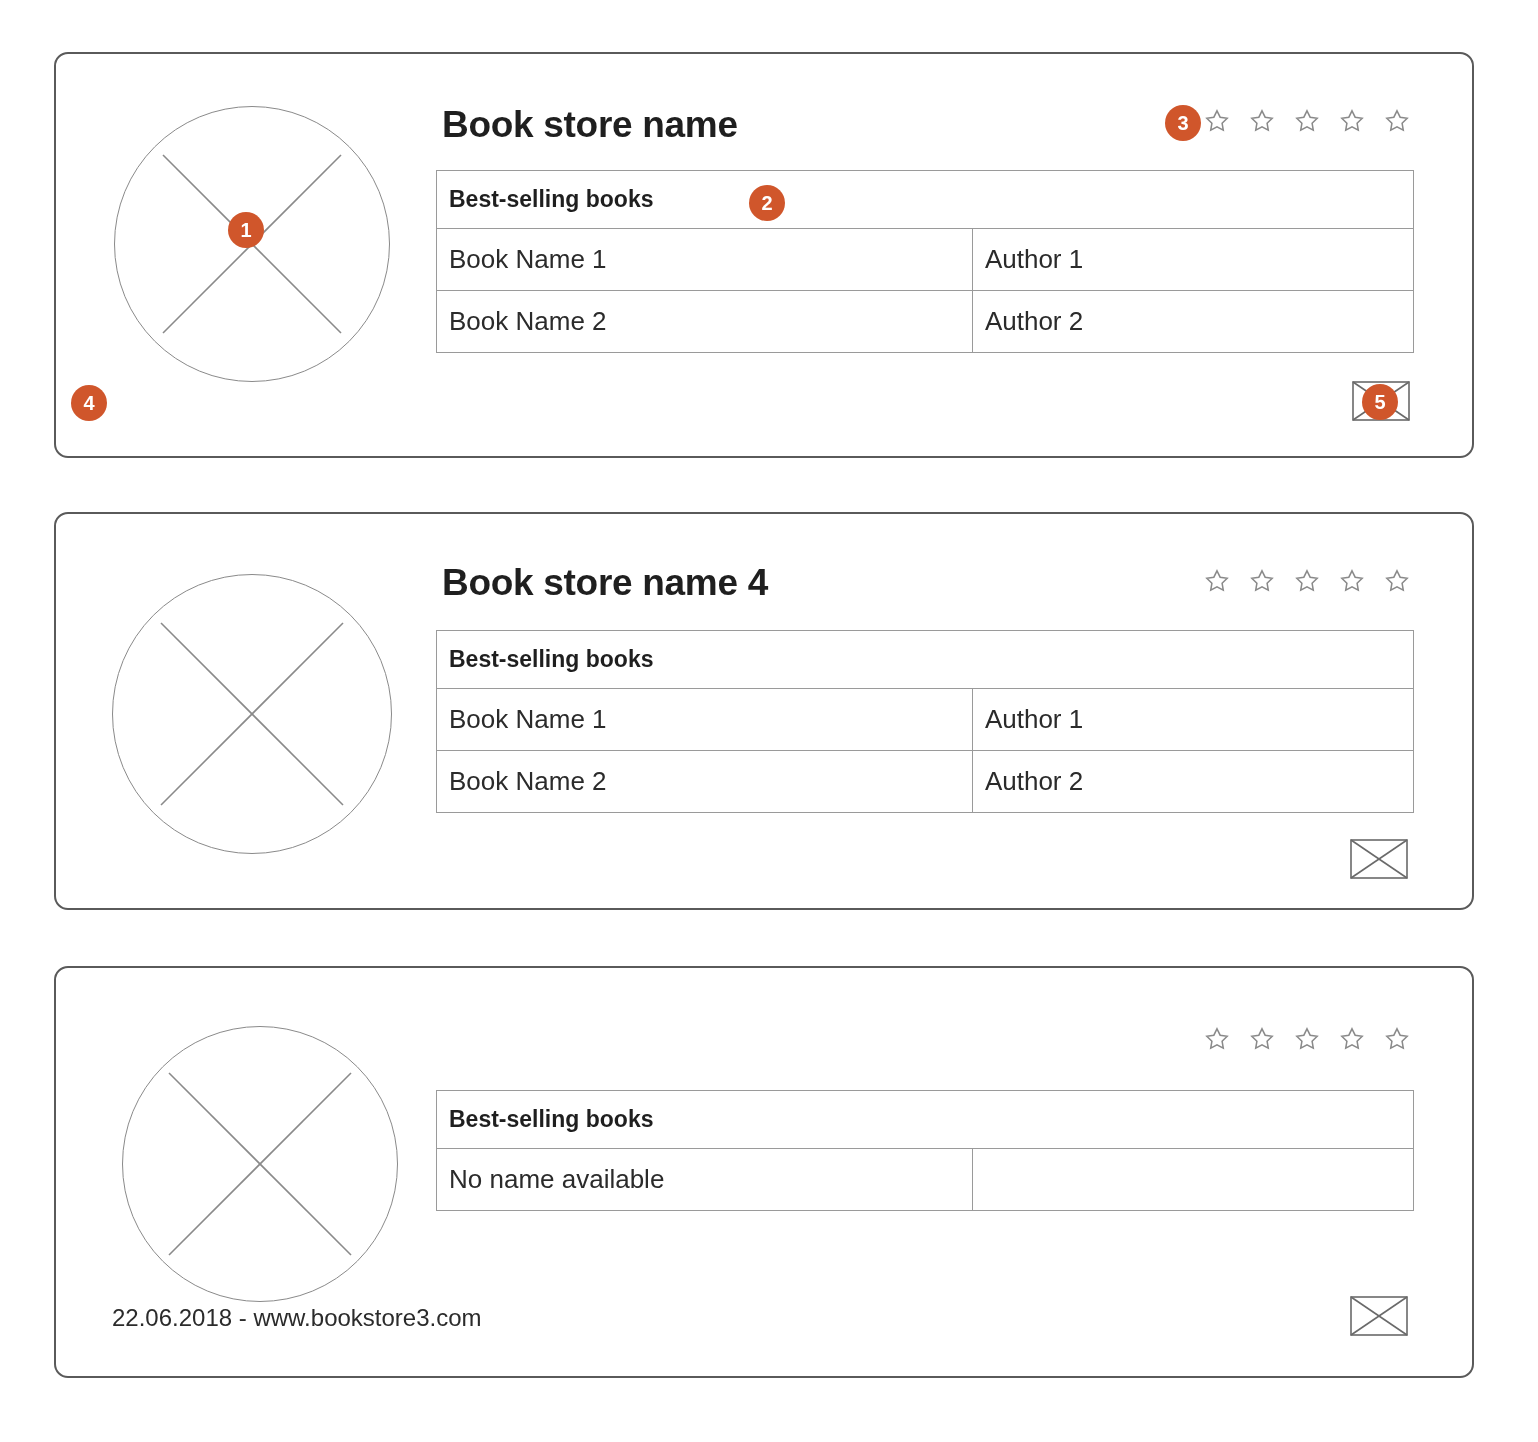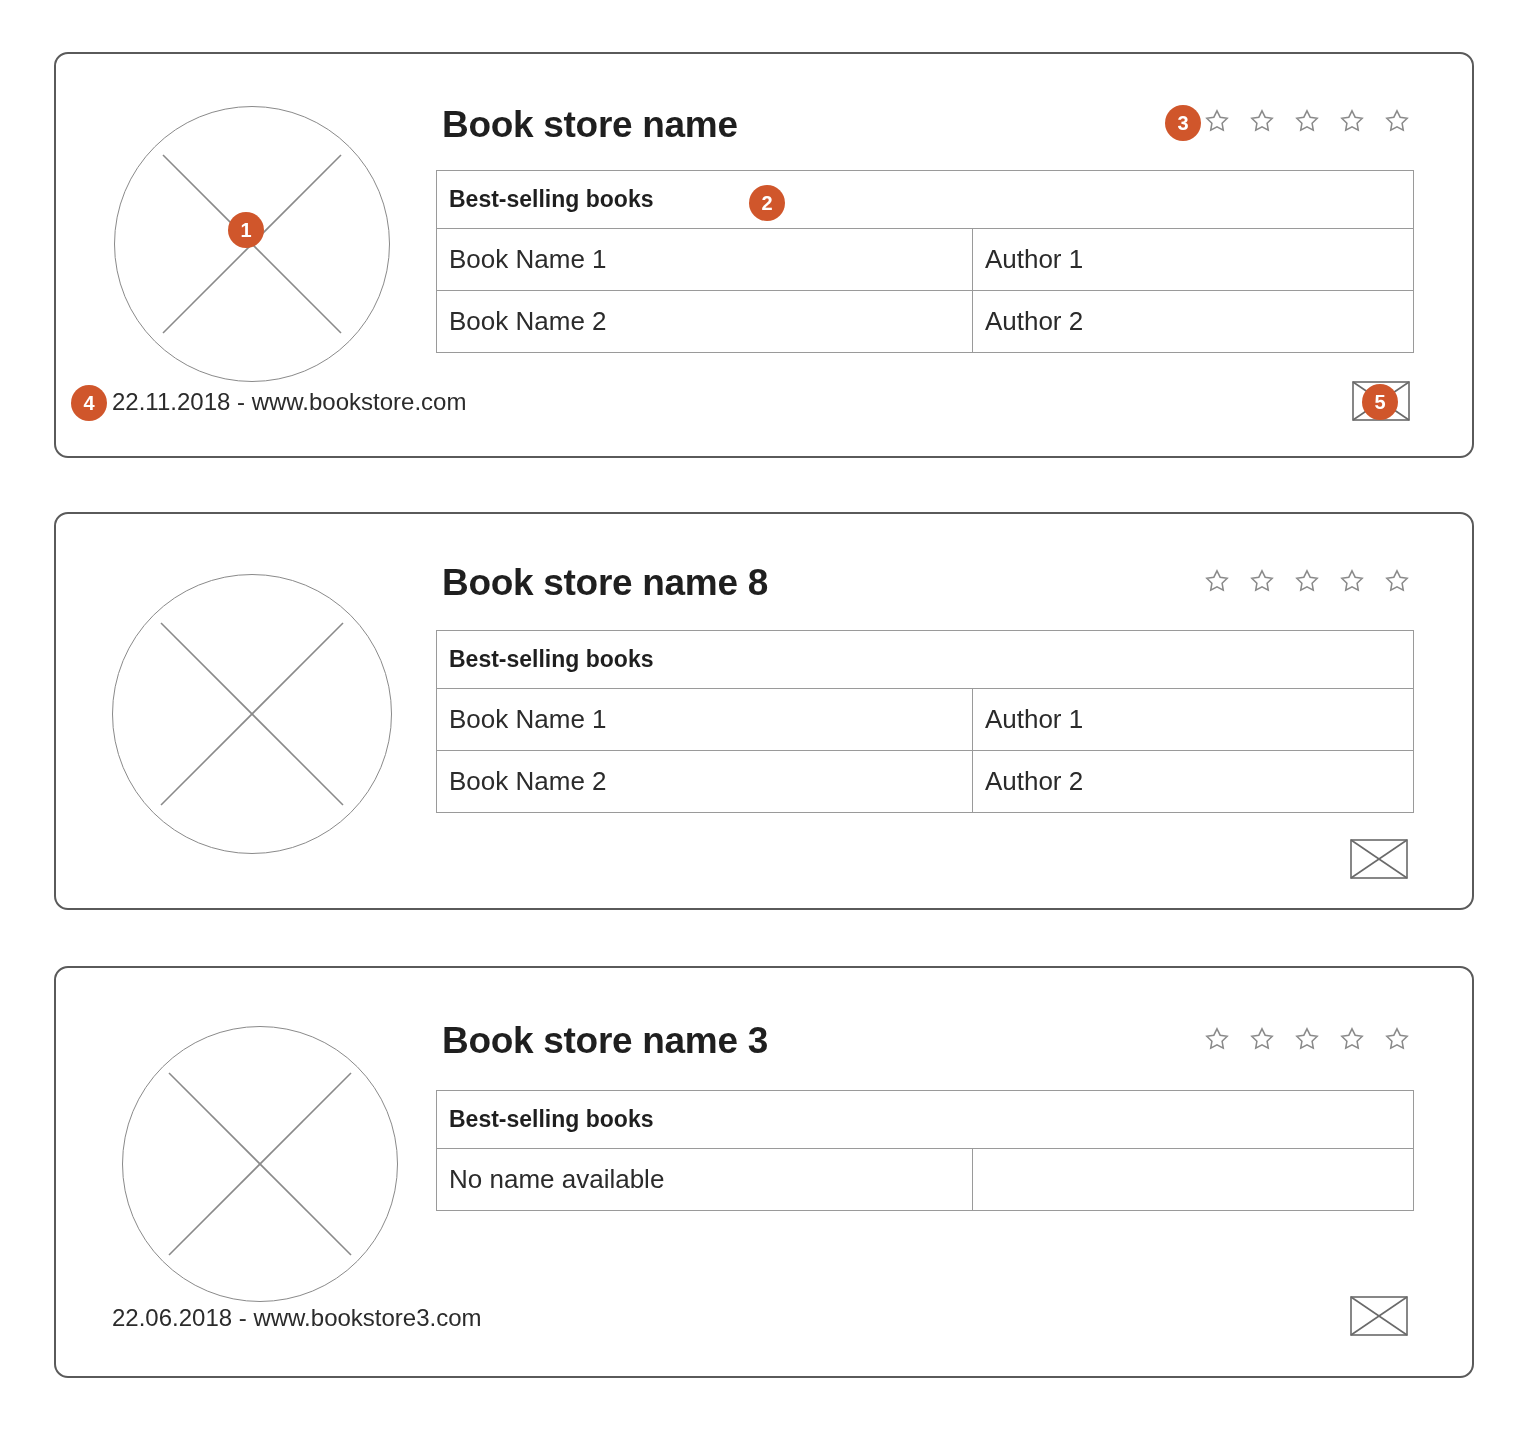--- a/index.html
+++ b/index.html
@@ -177,39 +177,38 @@
       <div class="row">
         <div class="cell cell-left">Book Name 1</div>
         <div class="cell cell-right">Author 1</div>
       </div>
       <div class="row">
         <div class="cell cell-left">Book Name 2</div>
         <div class="cell cell-right">Author 2</div>
       </div>
     </div>
 
-    <div class="footer-text" style="left:56px; top:334px;">22.11.2018 - www.bookstore.com</div>
 
     <svg class="mail-icon" style="left:1296px; top:327px;" viewBox="0 0 58 40">
       <rect x="1" y="1" width="56" height="38" fill="none" stroke="#6a6a6a" stroke-width="1.6"></rect>
       <line x1="1" y1="1" x2="57" y2="39" stroke="#6a6a6a" stroke-width="1.6"></line>
       <line x1="57" y1="1" x2="1" y2="39" stroke="#6a6a6a" stroke-width="1.6"></line>
     </svg>
   </div>
 
   <div class="card card-2">
 
     <div class="avatar avatar-2">
       <svg width="278" height="278" viewBox="0 0 278 278">
         <line x1="48" y1="48" x2="230" y2="230" stroke="#8a8a8a" stroke-width="1.6"></line>
         <line x1="230" y1="48" x2="48" y2="230" stroke="#8a8a8a" stroke-width="1.6"></line>
       </svg>
     </div>
 
-    <div class="store-title" style="left:386px; top:48px;">Book store name 8</div>
+    <div class="store-title" style="left:386px; top:48px;">Book store name 4</div>
 
     <div class="stars" style="left:1148px; top:54px;">
       <svg class="star" viewBox="0 0 24 24">
           <path d="M12 2.6l2.9 5.9 6.5.95-4.7 4.6 1.1 6.45L12 17.45 6.2 20.5l1.1-6.45-4.7-4.6 6.5-.95z" fill="none" stroke="#8a8a8a" stroke-width="1.4"></path>
         </svg>
       <svg class="star" viewBox="0 0 24 24">
           <path d="M12 2.6l2.9 5.9 6.5.95-4.7 4.6 1.1 6.45L12 17.45 6.2 20.5l1.1-6.45-4.7-4.6 6.5-.95z" fill="none" stroke="#8a8a8a" stroke-width="1.4"></path>
         </svg>
       <svg class="star" viewBox="0 0 24 24">
           <path d="M12 2.6l2.9 5.9 6.5.95-4.7 4.6 1.1 6.45L12 17.45 6.2 20.5l1.1-6.45-4.7-4.6 6.5-.95z" fill="none" stroke="#8a8a8a" stroke-width="1.4"></path>
@@ -246,21 +245,20 @@
 
   <div class="card card-3">
 
     <div class="avatar avatar-3">
       <svg width="274" height="274" viewBox="0 0 274 274">
         <line x1="46" y1="46" x2="228" y2="228" stroke="#8a8a8a" stroke-width="1.6"></line>
         <line x1="228" y1="46" x2="46" y2="228" stroke="#8a8a8a" stroke-width="1.6"></line>
       </svg>
     </div>
 
-    <div class="store-title" style="left:386px; top:52px;">Book store name 3</div>
 
     <div class="stars" style="left:1148px; top:58px;">
       <svg class="star" viewBox="0 0 24 24">
           <path d="M12 2.6l2.9 5.9 6.5.95-4.7 4.6 1.1 6.45L12 17.45 6.2 20.5l1.1-6.45-4.7-4.6 6.5-.95z" fill="none" stroke="#8a8a8a" stroke-width="1.4"></path>
         </svg>
       <svg class="star" viewBox="0 0 24 24">
           <path d="M12 2.6l2.9 5.9 6.5.95-4.7 4.6 1.1 6.45L12 17.45 6.2 20.5l1.1-6.45-4.7-4.6 6.5-.95z" fill="none" stroke="#8a8a8a" stroke-width="1.4"></path>
         </svg>
       <svg class="star" viewBox="0 0 24 24">
           <path d="M12 2.6l2.9 5.9 6.5.95-4.7 4.6 1.1 6.45L12 17.45 6.2 20.5l1.1-6.45-4.7-4.6 6.5-.95z" fill="none" stroke="#8a8a8a" stroke-width="1.4"></path>

